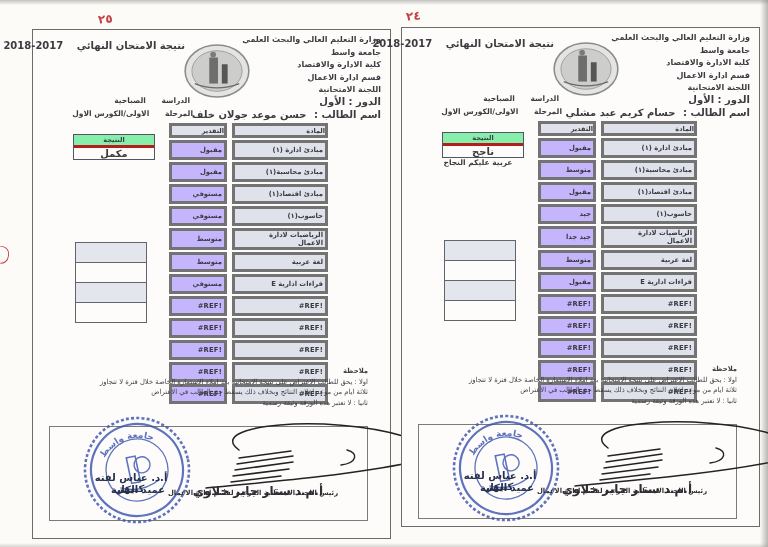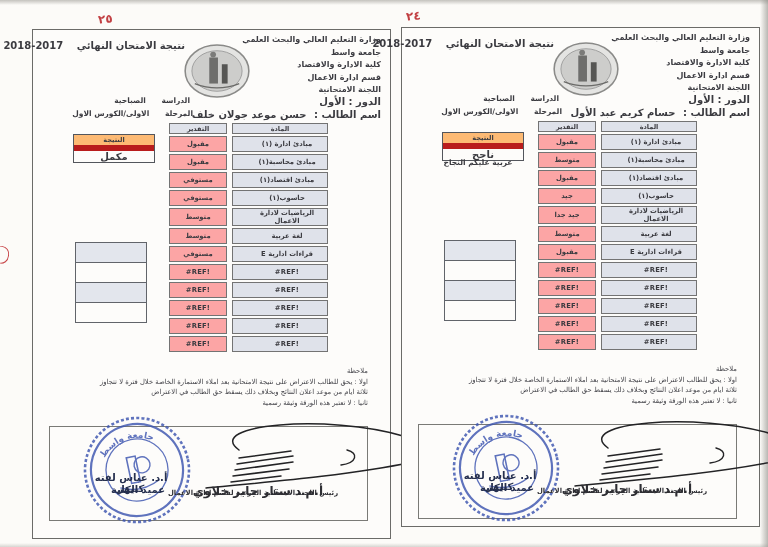--- a/index.html
+++ b/index.html
@@ -30,46 +30,46 @@
   .round-line{top:66px;}
   .student-line{top:79px;}
   .student-line .nm{margin-right:4px;}
   .study-line,.stage-line{position:absolute;direction:rtl;font-size:7.5px;font-weight:600;
     white-space:nowrap;}
   .study-line{top:66px;right:200px;}
   .stage-line{top:79px;right:197px;}
   .study-line .v,.stage-line .v{margin-right:13px;}
 
   .result-box{position:absolute;left:40px;top:104px;width:80px;border:1px solid #53565c;}
-  .result-box .rh{background:#fdba74;border-bottom:6px solid #b91c1c;font-size:6.5px;
+  .result-box .rh{background:#86efac;border-bottom:3px solid #b91c1c;font-size:6.5px;
     font-weight:600;text-align:center;height:10px;line-height:10px;}
   .result-box .rv{font-size:10px;font-weight:600;text-align:center;height:11px;line-height:11px;}
   .congrats{position:absolute;left:24px;top:130px;width:104px;text-align:center;
     direction:rtl;font-size:7.5px;font-weight:600;}
 
   table.marks{position:absolute;left:131px;top:91px;width:169px;
     border-collapse:separate;border-spacing:5px 2.5px;table-layout:fixed;}
-  table.marks th,table.marks td{border:1px solid #737373;overflow:hidden;
-    text-align:center;vertical-align:middle;}
+  table.marks th,table.marks td{border:3px solid #737373;overflow:hidden;
+    text-align:right;vertical-align:middle;}
   table.marks th{height:9px;font-size:6.5px;font-weight:600;background:#dfe2ea;padding:0;}
   table.marks td{height:14px;font-size:6.8px;font-weight:600;padding:0 2px;}
   table.marks col.cs{width:96px;}
   table.marks col.cg{width:58px;}
   table.marks td.s{background:#dfe2ea;padding-left:16px;}
-  table.marks td.g{background:#fca5a5;}
+  table.marks td.g{background:#c4b5fd;}
   table.marks td.ref{font-weight:700;letter-spacing:.2px;}
 
   .empty-grid{position:absolute;left:42px;top:212px;width:70px;border:1px solid #61646a;}
   .empty-grid .er{height:19px;border-bottom:1px solid #61646a;}
   .empty-grid .er:last-child{border-bottom:none;}
   .empty-grid .shade{background:#e3e6ed;}
 
   .notes{position:absolute;top:336px;right:22px;width:292px;direction:rtl;
     text-align:right;font-size:6.8px;line-height:10.5px;color:#3e3e44;}
-  .notes .nt{font-weight:400;text-align:right;}
+  .notes .nt{font-weight:700;text-align:right;}
 
   .sig-box{position:absolute;left:16px;top:396px;width:317px;height:93px;
     border:1.5px solid #7a7a76;}
   .stamp{position:absolute;left:48px;top:384px;width:112px;height:112px;opacity:.82;
     transform:rotate(-12deg);}
   .sig-svg{position:absolute;left:118px;top:394px;width:270px;height:88px;overflow:visible;}
   .signer-name{position:absolute;left:150px;top:454px;width:140px;
     direction:rtl;font-size:12px;font-weight:700;color:#2e2e33;}
   .signer-title{position:absolute;left:118px;top:459px;width:204px;text-align:center;
     direction:rtl;font-size:6.8px;font-weight:700;color:#2e2e33;}
@@ -257,21 +257,21 @@
       <ellipse cx="35" cy="29" rx="33" ry="27" fill="#e4e4e2" stroke="#8a8a88" stroke-width="1.6"></ellipse>
       <ellipse cx="35" cy="29" rx="26" ry="21" fill="#cdcdcb" stroke="#909090" stroke-width="0.8"></ellipse>
       <rect x="27" y="15" width="9" height="27" fill="#6e6e6c"></rect>
       <rect x="40" y="22" width="6" height="20" fill="#565654"></rect>
       <circle cx="31" cy="12" r="3" fill="#7b7b79"></circle>
       <path d="M12 42 Q35 51 58 42" fill="none" stroke="#6a6a68" stroke-width="1.4"></path>
     </svg>
     <div class="round-line">الدور :  الأول</div>
     <div class="student-line">
       <span>اسم الطالب :</span>
-      <span class="nm">حسام كريم عبد الأول</span>
+      <span class="nm">حسام كريم عبد مشلي</span>
     </div>
     <div class="study-line">
       <span>الدراسة</span>
       <span class="v">الصباحية</span>
     </div>
     <div class="stage-line">
       <span>المرحلة</span>
       <span class="v">الاولى/الكورس الاول</span>
     </div>
 

